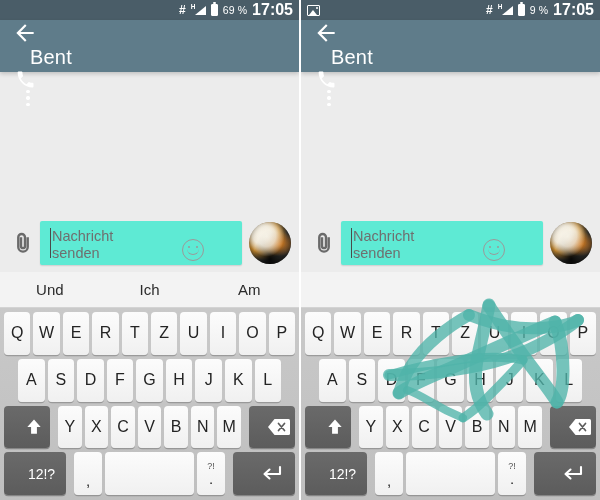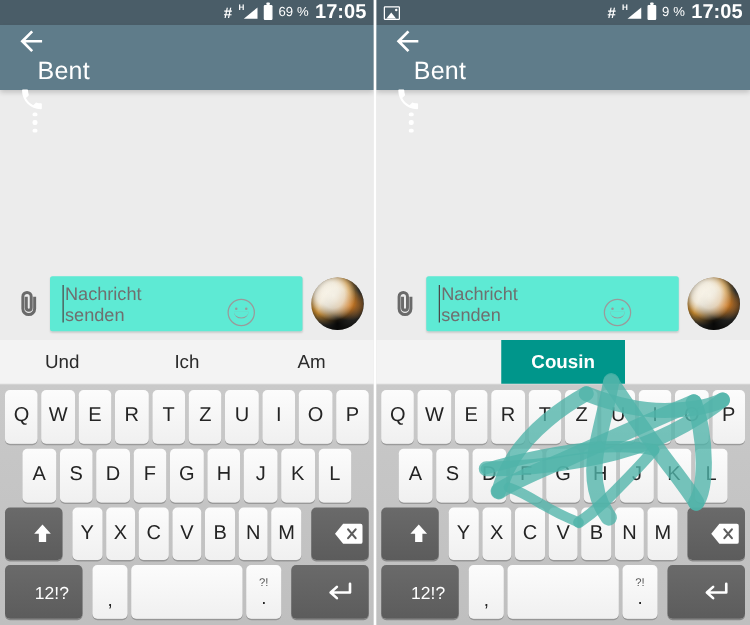--- a/index.html
+++ b/index.html
@@ -353,21 +353,20 @@
           <i class="e l"></i>
             <i class="e r"></i>
             <i class="m"></i>
         </span>
       </div>
       <span class="avatar"></span>
     </div>
 
     <div class="suggest" style="bottom:192px;">
       <span class="sug"></span>
-      <span class="sug hl">Cousin</span>
       <span class="sug"></span>
     </div>
 
     <div class="keyboard">
       <div class="krow">
         <span class="key">Q</span>
         <span class="key">W</span>
         <span class="key">E</span>
         <span class="key">R</span>
         <span class="key">T</span>

